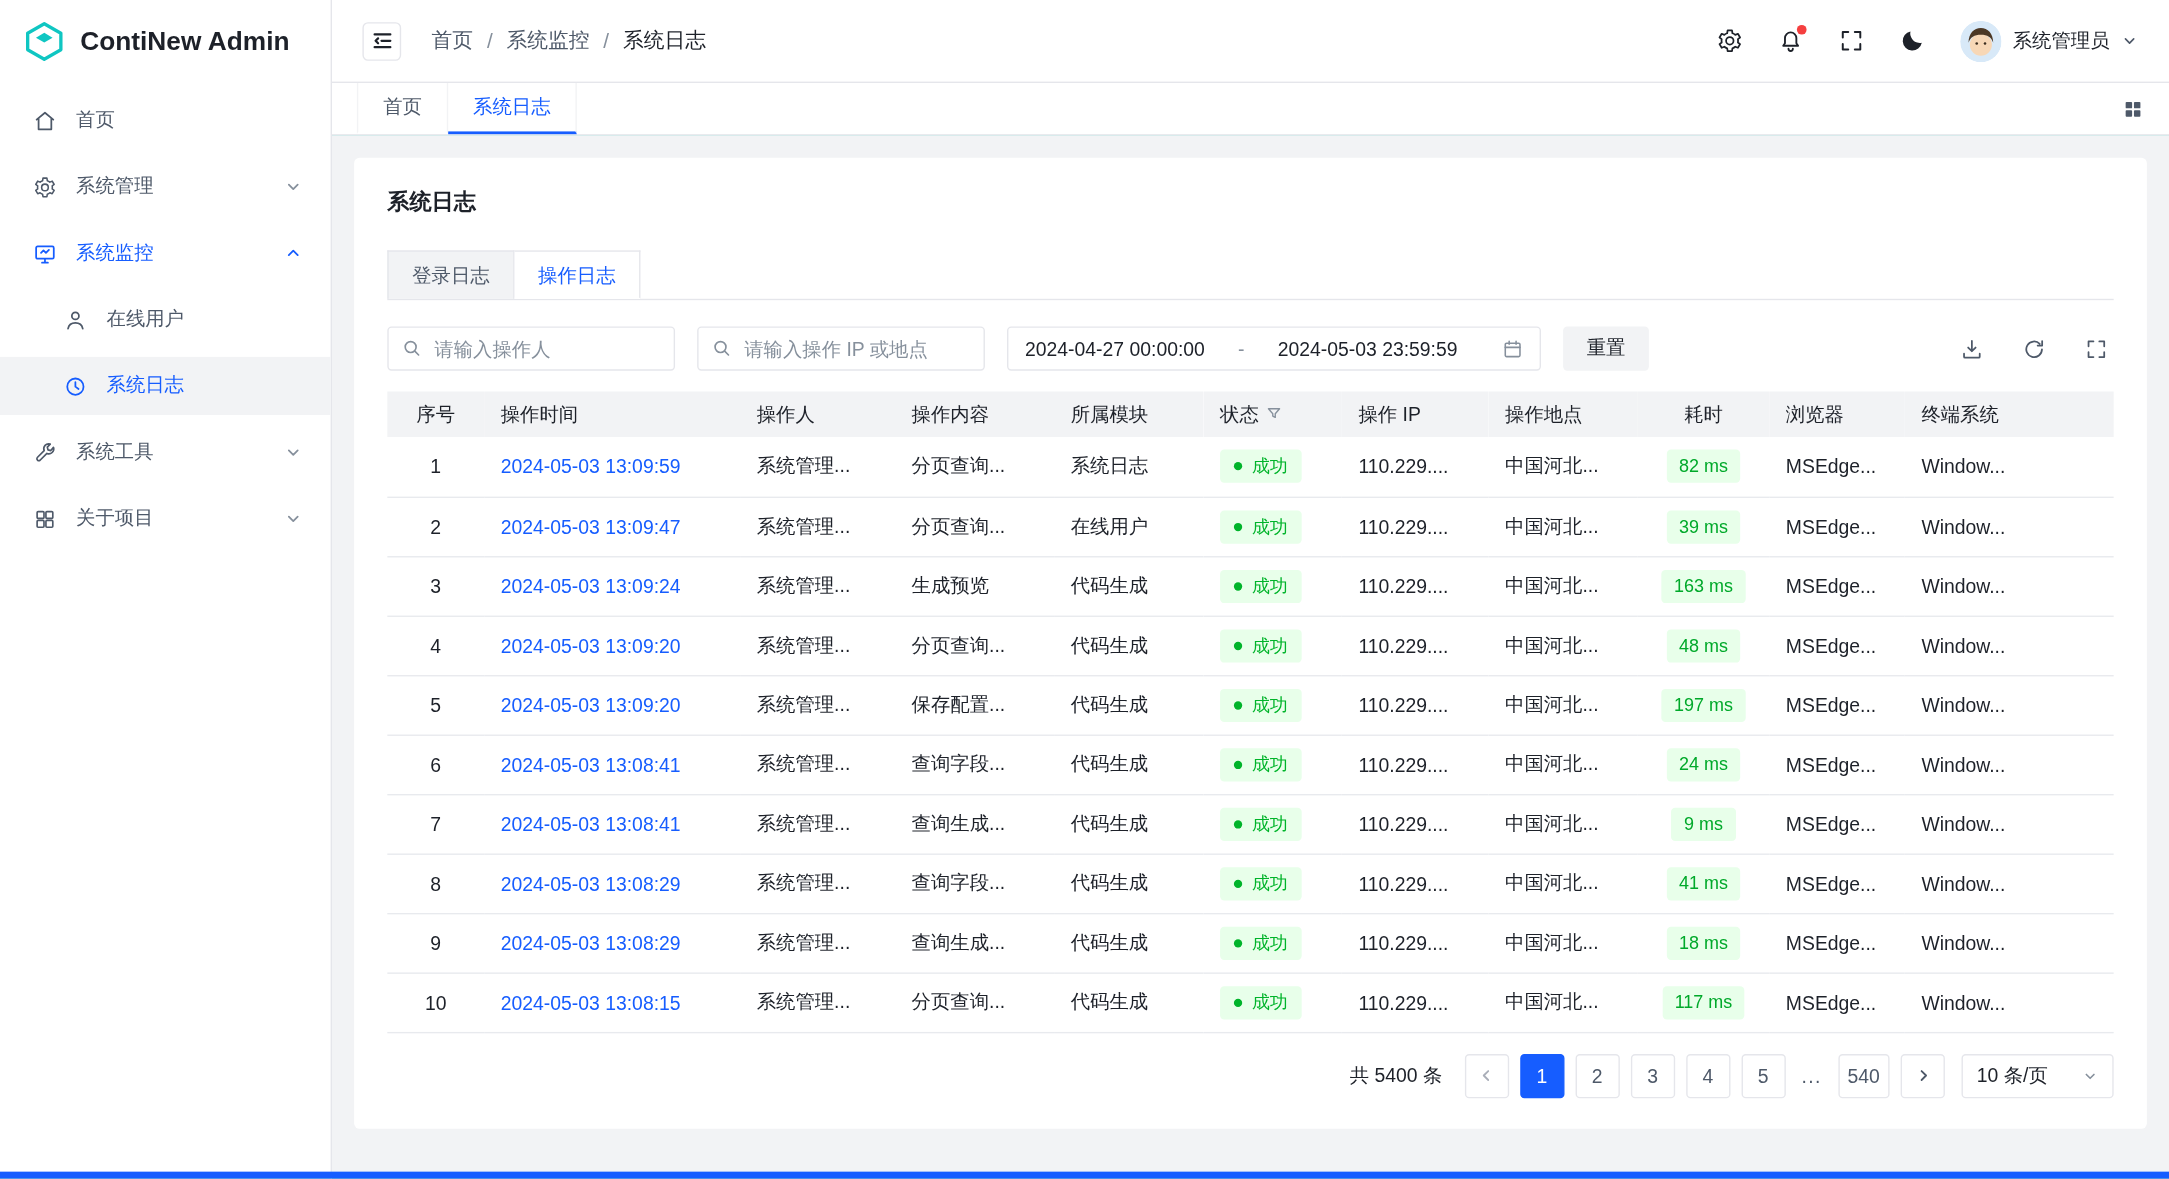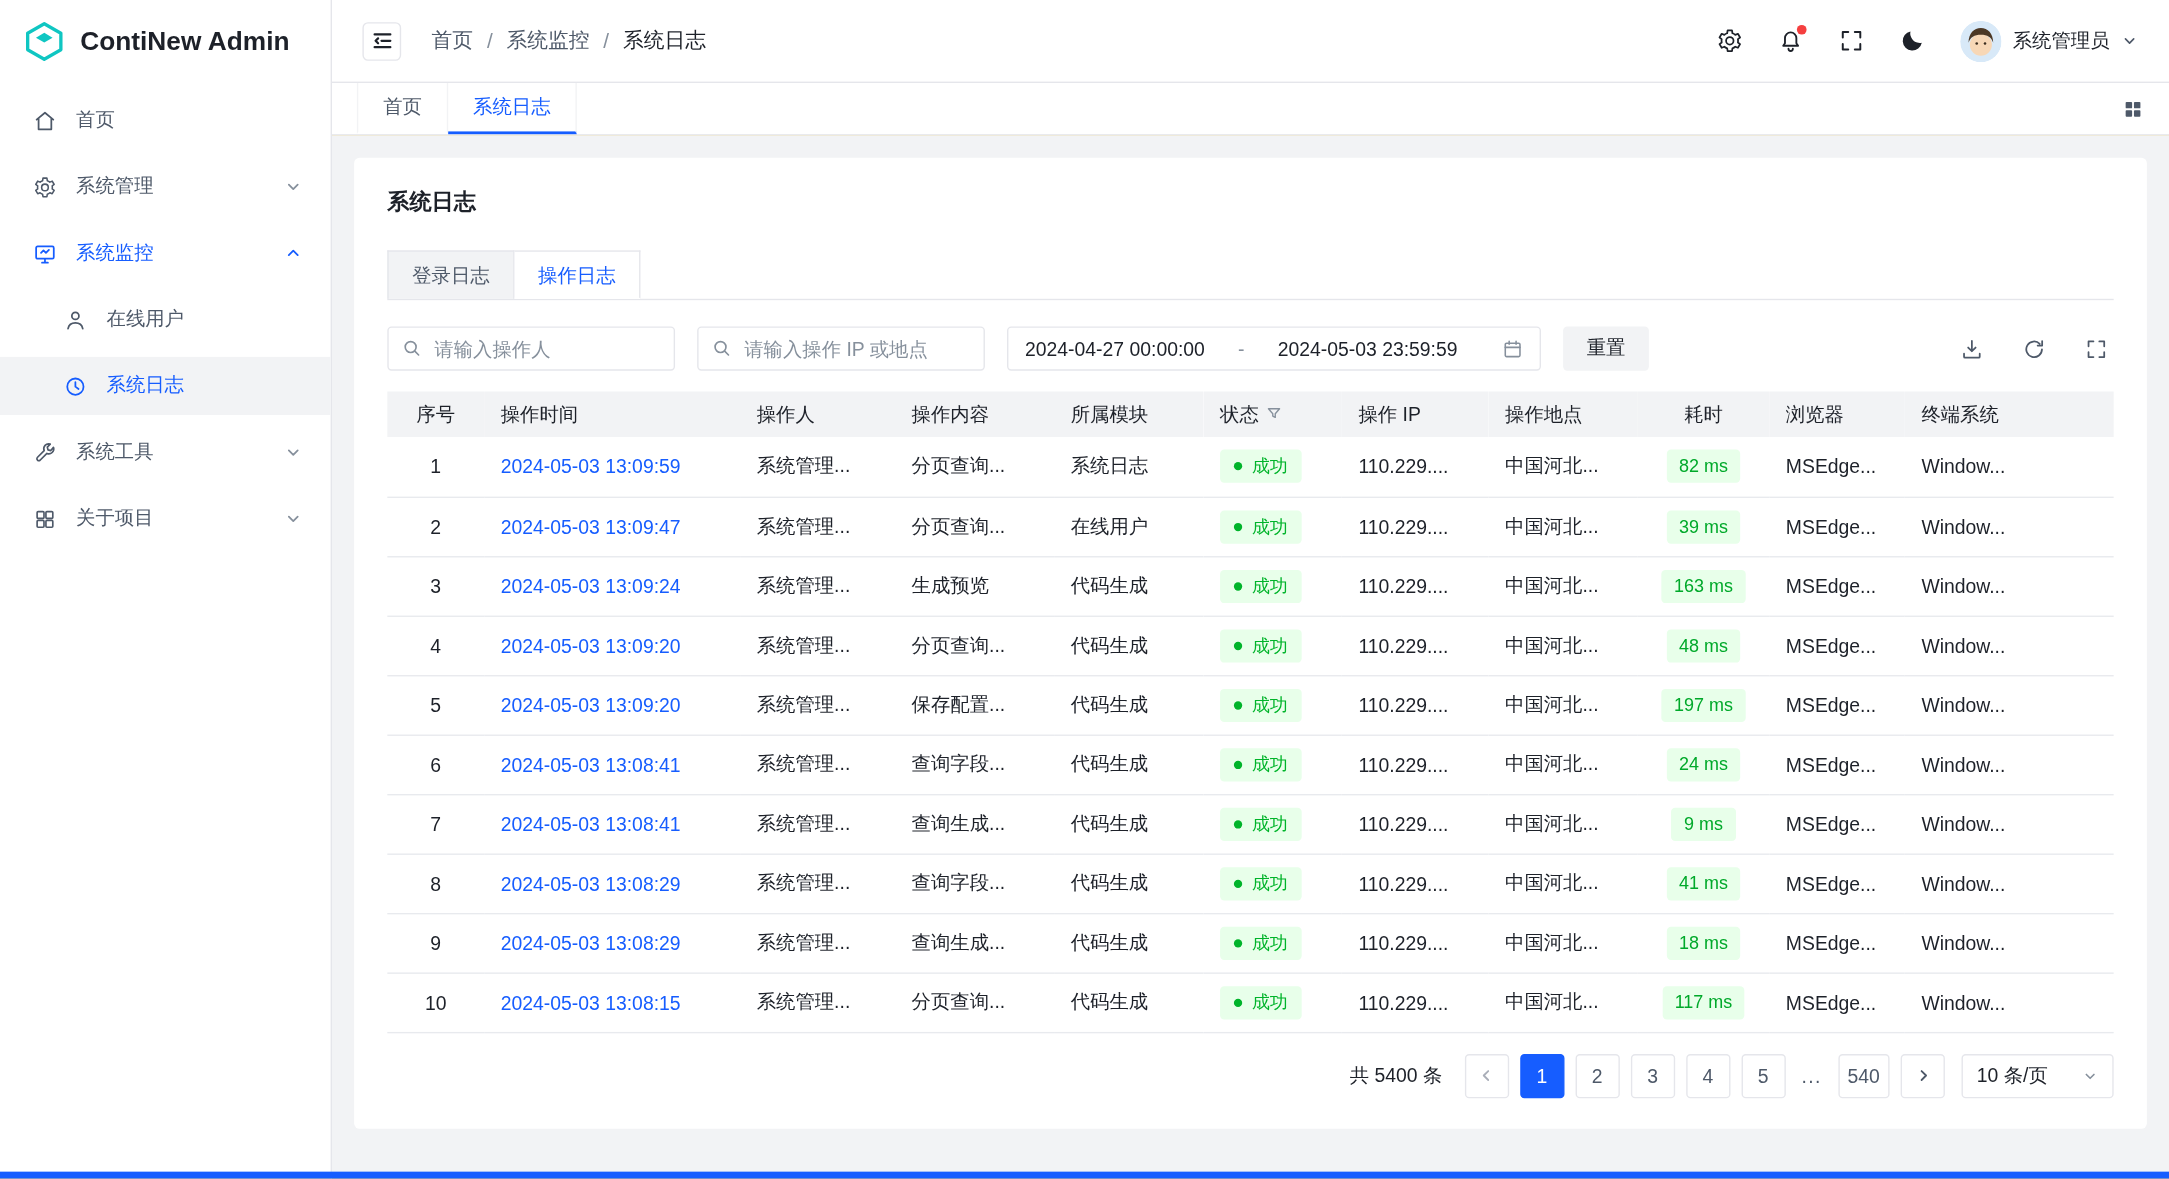--- a/index.html
+++ b/index.html
@@ -1,21 +1,21 @@
 <!DOCTYPE html>
 <html><head>
 <meta charset="utf-8">
 <style>
   * { box-sizing: border-box; margin: 0; padding: 0; }
   html,body { width:2169px; height:1179px; }
   body {
     font-family: "Liberation Sans", "DejaVu Sans", sans-serif;
     background:#fff; color:#1d2129;
   }
-  .screen { position:relative; width:2169px; height:1179px; overflow:hidden; background:#eab308; }
+  .screen { position:relative; width:2169px; height:1179px; overflow:hidden; background:#14b8a6; }
   .scale { position:absolute; top:0; left:0; width:1568px; height:852px;
            transform:scale(1.38329); transform-origin:0 0; display:flex; }
 
   
   .sidebar { width:240px; flex:0 0 240px; background:#fff; border-right:1px solid #e5e6eb;
              display:flex; flex-direction:column; }
   .logo-row { height:60px; display:flex; align-items:center; gap:10px; padding:0 16px; }
   .logo-mark { width:32px; height:32px; flex:0 0 32px; }
   .logo-text { font-size:19px; font-weight:700; color:#1d2129; white-space:nowrap; }
   .menu { padding-top:6px; }

